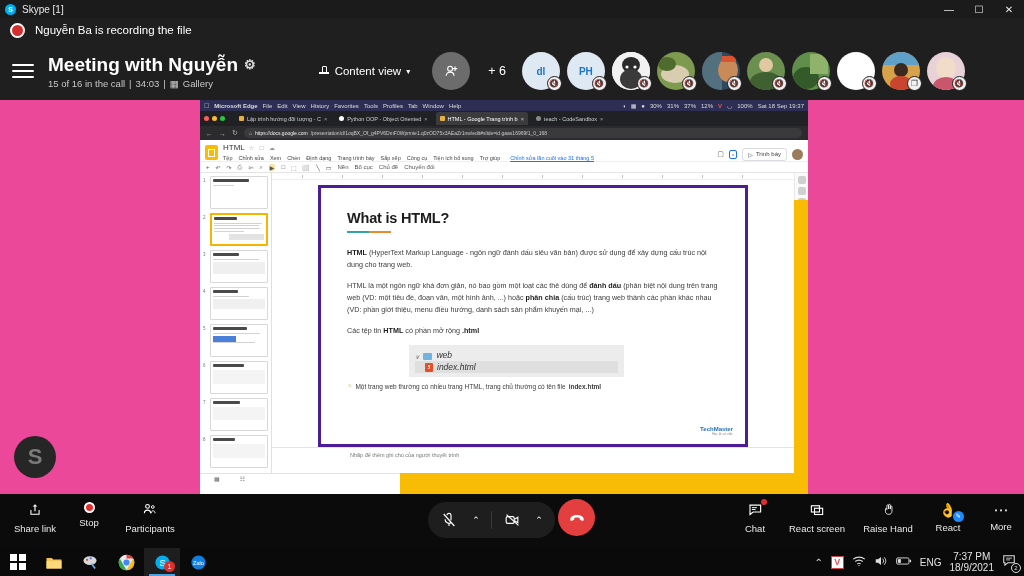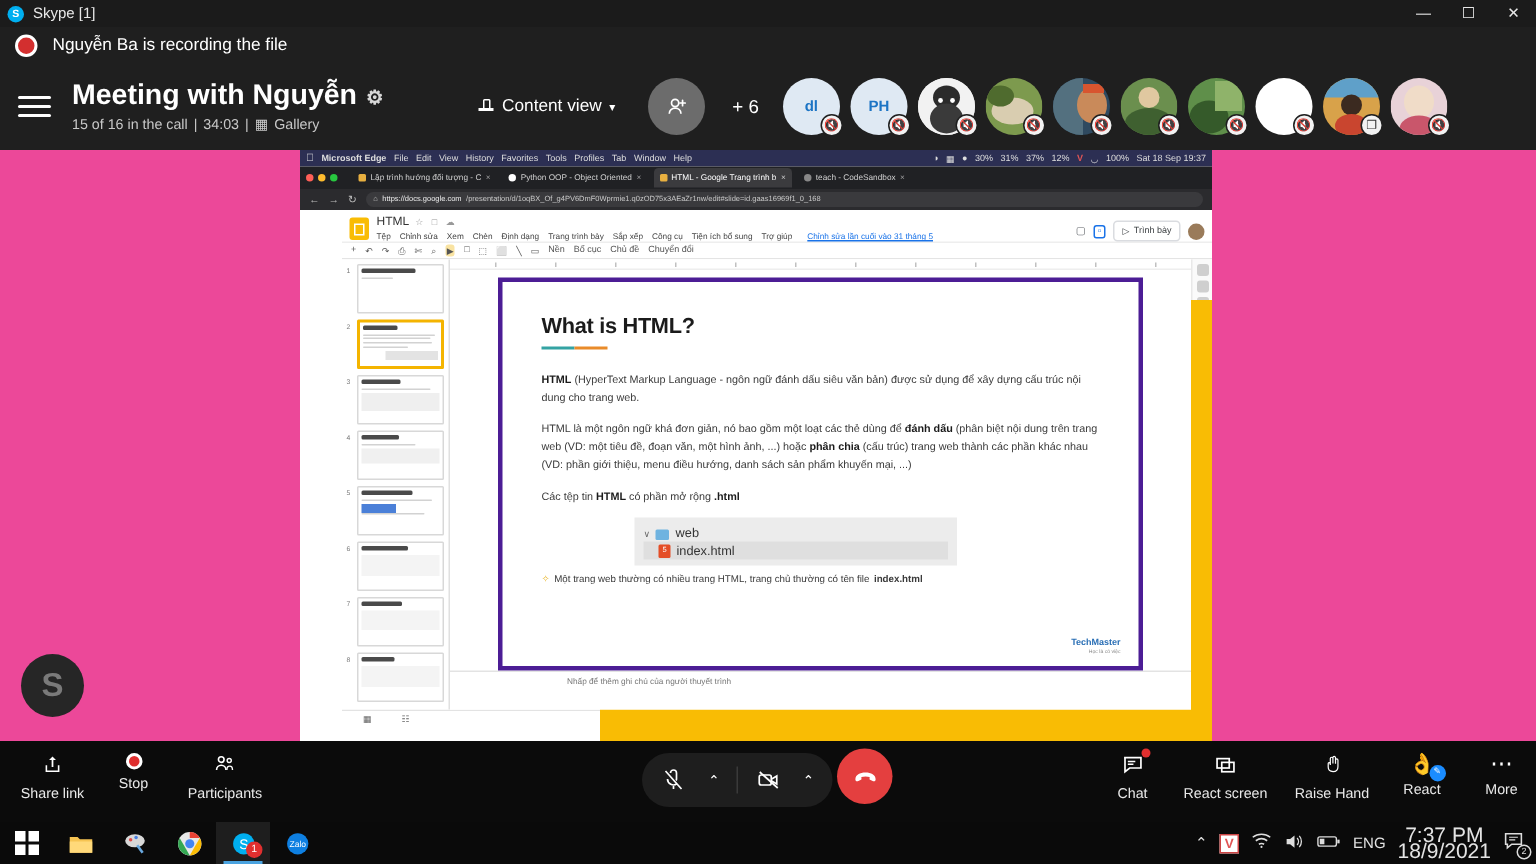--- a/index.html
+++ b/index.html
@@ -110,21 +110,21 @@
   
   .addrbar { height: 14px; background: #2b2b2e; display: flex; align-items: center; gap: 6px; padding: 0 6px; }
   .addrbar .nav { color: #bbb; font-size: 7px; }
   .urlpill {
     flex: 1; height: 10px; background: #3a3a3d; border-radius: 5px;
     display: flex; align-items: center; padding: 0 5px; gap: 3px;
     font-size: 5px; color: #c9c9c9; overflow: hidden; white-space: nowrap;
   }
   .urlpill b { color: #eee; font-weight: normal; }
   
-  .gsapp { background: #fff; height: 100%; padding-left: 28px; }
+  .gsapp { background: #fff; height: 100%; }
   .gshead { display: flex; padding: 3px 5px 0 5px; gap: 5px; }
   .gsicon {
     width: 13px; height: 15px; background: #f9bc04; border-radius: 2px;
     display: flex; align-items: center; justify-content: center; margin-top: 2px;
   }
   .gsicon i { width: 7px; height: 8px; border: 1.2px solid #fff; display:block; }
   .gstitlewrap { flex: 1; }
   .gstitle { font-size: 8px; color: #333; display: flex; align-items: center; gap: 4px; }
   .gstitle .stars { color: #999; font-size: 6px; letter-spacing: 2px; }
   .gsmenu { display: flex; gap: 6px; font-size: 5.5px; color: #444; margin-top: 3px; flex-wrap: nowrap; }
@@ -163,21 +163,21 @@
   .slide {
     width: 430px; background: #fff; border: 3px solid #4c1d95;
     padding: 22px 26px 10px 26px; position: relative;
   }
   .slide h1 { font-size: 14.5px; color: #1b1b1b; font-weight: bold; letter-spacing: -.2px; }
   .slide .rule { display: flex; margin-top: 5px; margin-bottom: 14px; }
   .slide .rule i { height: 2.2px; width: 22px; display: block; }
   .slide p { font-size: 7.2px; color: #3b3b3b; line-height: 1.65; margin-bottom: 9px; }
   .slide p b { color: #1b1b1b; }
   .codebox { background: #ececec; padding: 4px 6px; margin: 2px 0 5px 62px; width: 215px; }
-  .codebox .row { display: flex; align-items: flex-end; gap: 4px; font-size: 8.5px; color: #333; padding: 1px 0; }
+  .codebox .row { display: flex; align-items: flex-end; gap: 4px; font-size: 8.5px; color: #333; padding: 1px 0; font-style: italic; }
   .codebox .row.sel { background: #dfdfdf; }
   .codebox .chev { font-size: 6px; color: #666; }
   .codebox .folder { width: 9px; height: 7px; background: #6fb3e0; border-radius: 1px; }
   .codebox .h5 { width: 8px; height: 9px; background: #e44d26; border-radius: 1px; color: #fff; font-size: 5px; text-align: center; line-height: 9px; }
   .slide .foot { font-size: 6.5px; color: #3b3b3b; display: flex; gap: 3px; align-items: center; }
   .slide .logo {
     position: absolute; right: 12px; bottom: 8px; font-size: 6px; color: #2a6fb5; font-weight: bold; text-align: right;
   }
   .slide .logo small { display: block; font-size: 3.4px; color: #888; font-weight: normal; }
   .rightrail {
@@ -252,21 +252,21 @@
   .tbicon.active { background: #1e1e1e; }
   .win-logo { display: grid; grid-template-columns: 7px 7px; grid-template-rows: 7px 7px; gap: 2px; }
   .win-logo i { background: #fff; display: block; }
   .skype-badge {
     position: absolute; right: 5px; bottom: 4px; width: 11px; height: 11px; border-radius: 50%;
     background: #e02f2f; color: #fff; font-size: 7px; display: flex; align-items: center; justify-content: center;
   }
   .tray { margin-left: auto; display: flex; align-items: center; gap: 8px; padding-right: 8px; color: #e4e4e4; font-size: 10px; }
   .tray .uni { width: 13px; height: 13px; border: 1px solid #c44; color: #e05555; font-size: 9px; font-weight: bold;
                display: flex; align-items: center; justify-content: center; background: #fff; }
-  .clock { text-align: center; line-height: 11px; font-size: 14px; }
+  .clock { text-align: center; line-height: 11px; font-size: 10px; }
   .notif { position: relative; font-size: 13px; }
   .notif .n { position: absolute; right: -5px; bottom: -3px; width: 10px; height: 10px; border-radius: 50%;
               background: #0a0a0a; border: 1px solid #ddd; color: #ddd; font-size: 6px;
               display: flex; align-items: center; justify-content: center; }
 </style>
 </head>
 <body>
 
 <div class="app">
 

